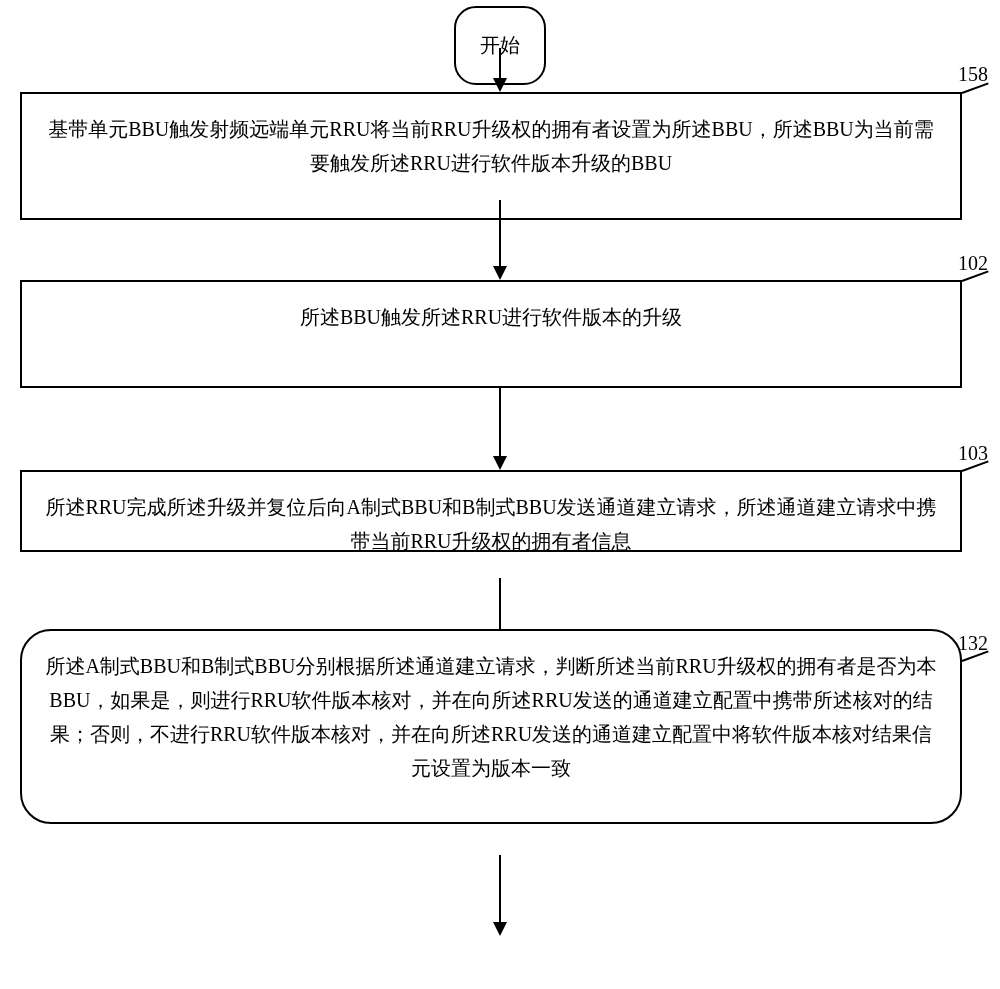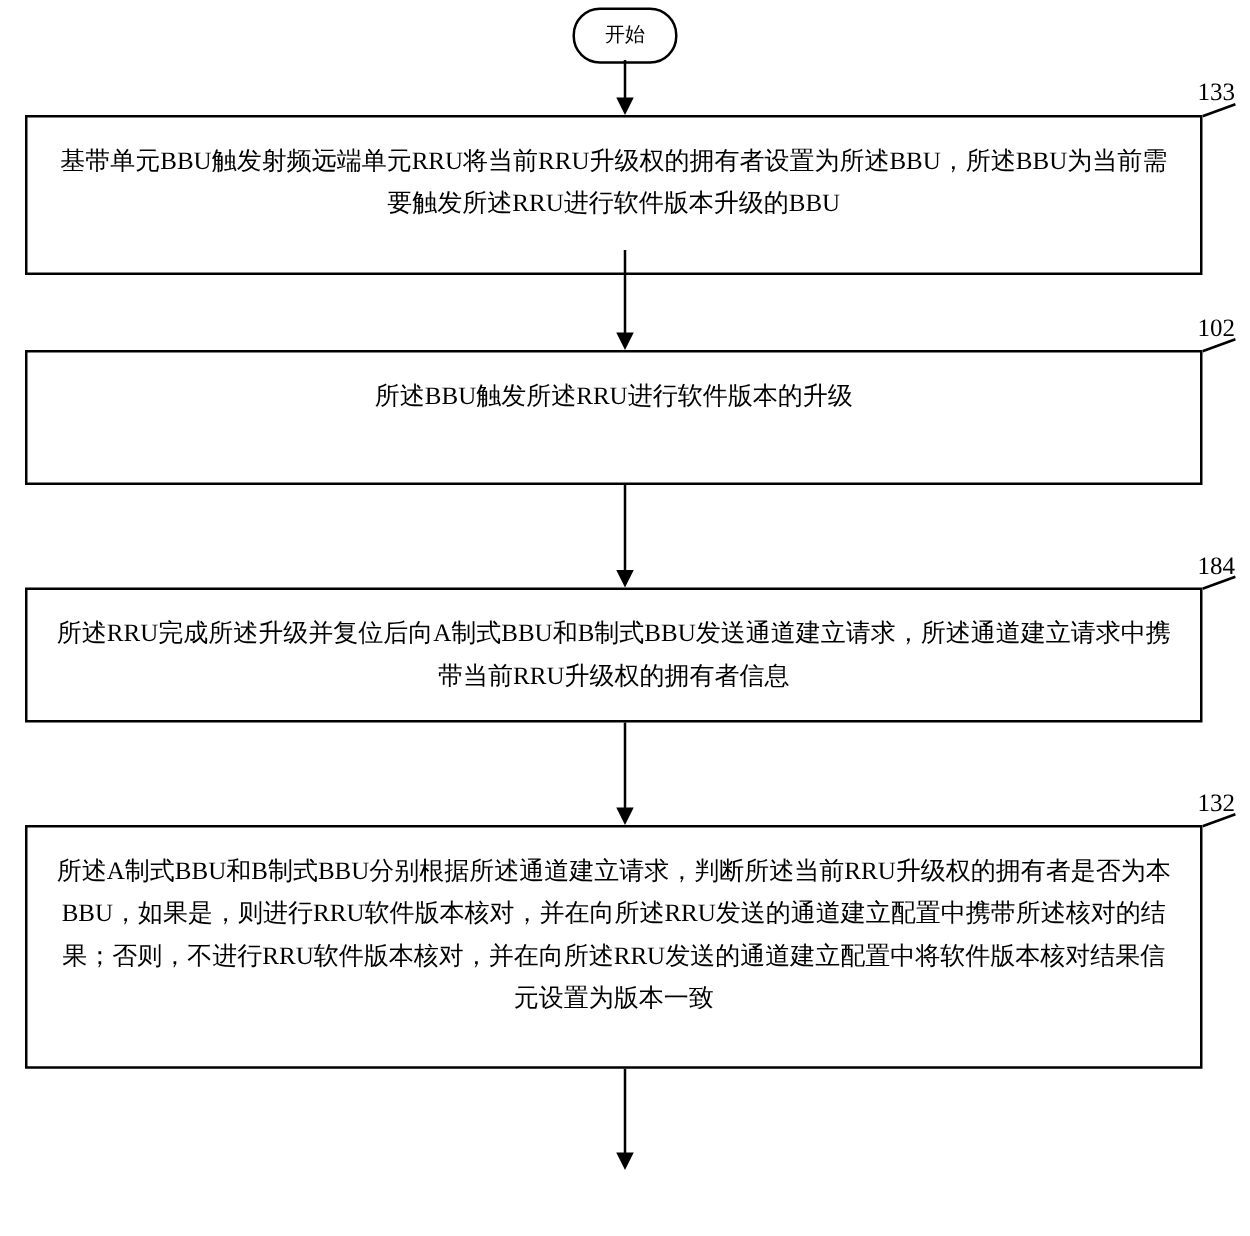--- a/index.html
+++ b/index.html
@@ -16,23 +16,23 @@
     }
     .flowchart {
       width: 100%;
       height: 100%;
       position: relative;
     }
     .terminal {
       position: absolute;
       border: 2px solid #000;
       border-radius: 22px;
-      padding: 10px 24px;
+      padding: 24px 24px;
       text-align: right;
-      font-size: 16px;
+      font-size: 20px;
       background: #fff;
       left: 50%;
       transform: translateX(-50%);
     }
     .start-terminal {
       top: 6px;
     }
     .end-terminal {
       top: 936px;
     }
@@ -53,25 +53,26 @@
     }
     .box-102 {
       top: 280px;
       height: 108px;
       display: flex;
       align-items: flex-start;
       justify-content: center;
     }
     .box-103 {
       top: 470px;
-      height: 108px;
+      height: 82px;
     }
     .box-104 {
-      top: 660px;
+      top: 629px;
       height: 195px;
+      border-radius: 31px;
     }
     .ref-label {
       position: absolute;
       font-size: 20px;
       right: 12px;
     }
     .ref-101 { top: 63px; }
     .ref-102 { top: 252px; }
     .ref-103 { top: 442px; }
     .ref-104 { top: 632px; }
@@ -118,39 +119,39 @@
 
 <div class="flowchart">
 
   <div class="terminal start-terminal">
     <span>开始</span>
   </div>
 
   <div class="arrow-line line-1"></div>
   <div class="arrow-head head-1"></div>
 
-  <div class="ref-label ref-101">133</div>
+  <div class="ref-label ref-101">158</div>
   <div class="ref-tick tick-101"></div>
   <div class="process-box box-101">
     <span>基带单元BBU触发射频远端单元RRU将当前RRU升级权的拥有者设置为所述BBU，所述BBU为当前需要触发所述RRU进行软件版本升级的BBU</span>
   </div>
 
   <div class="arrow-line line-2"></div>
   <div class="arrow-head head-2"></div>
 
   <div class="ref-label ref-102">102</div>
   <div class="ref-tick tick-102"></div>
   <div class="process-box box-102">
     <span>所述BBU触发所述RRU进行软件版本的升级</span>
   </div>
 
   <div class="arrow-line line-3"></div>
   <div class="arrow-head head-3"></div>
 
-  <div class="ref-label ref-103">184</div>
+  <div class="ref-label ref-103">103</div>
   <div class="ref-tick tick-103"></div>
   <div class="process-box box-103">
     <span>所述RRU完成所述升级并复位后向A制式BBU和B制式BBU发送通道建立请求，所述通道建立请求中携带当前RRU升级权的拥有者信息</span>
   </div>
 
   <div class="arrow-line line-4"></div>
   <div class="arrow-head head-4"></div>
 
   <div class="ref-label ref-104">132</div>
   <div class="ref-tick tick-104"></div>

